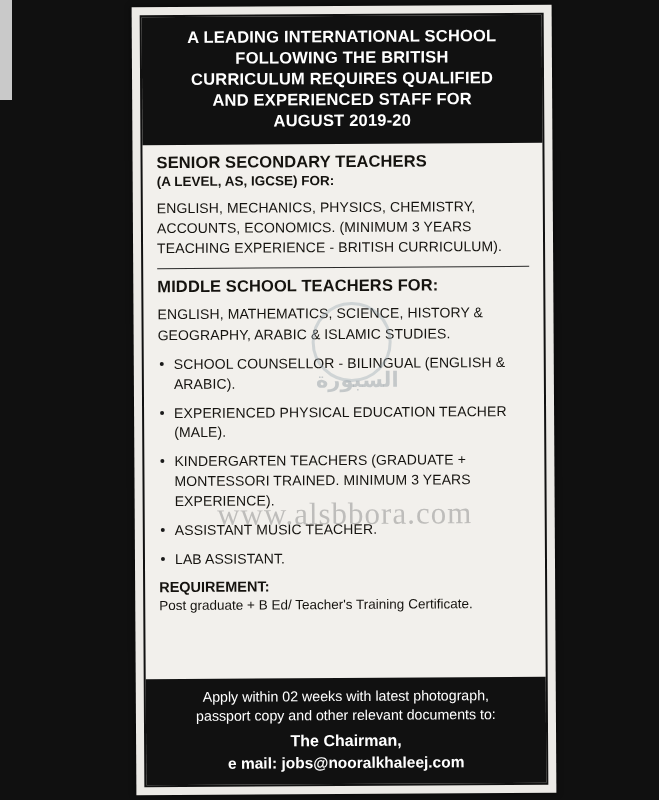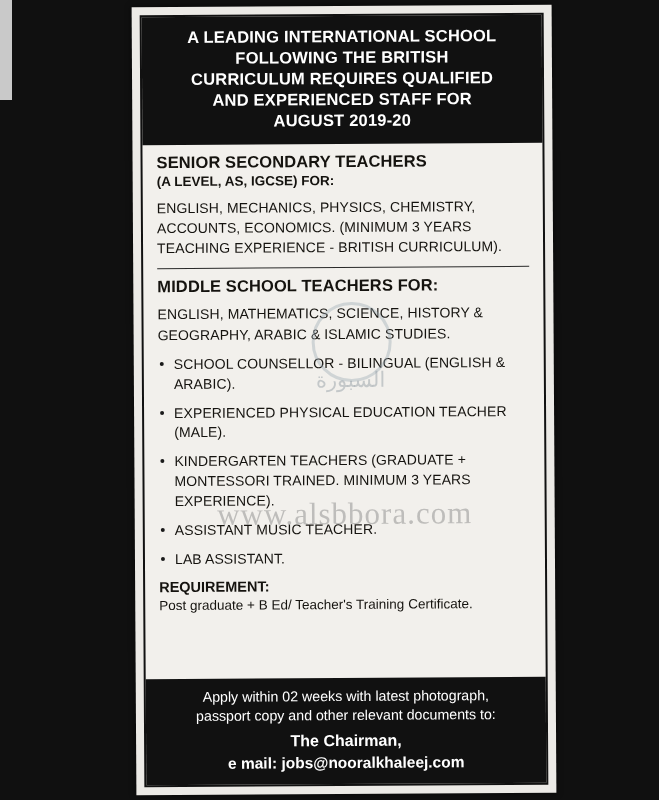--- a/index.html
+++ b/index.html
@@ -178,20 +178,21 @@
   .wm-ar {
     position: absolute;
     left: 172px;
     top: 352px;
     font-size: 21px;
     color: rgba(140,150,160,0.45);
     letter-spacing: 1px;
     pointer-events: none;
     user-select: none;
     font-family: "DejaVu Sans", sans-serif;
+    font-weight: bold;
   }
 </style>
 </head>
 <body>
 
 <div class="page-bg"></div>
 <div class="left-strip"></div>
 
 <div class="ad-outer">
   <div class="ad-inner">

